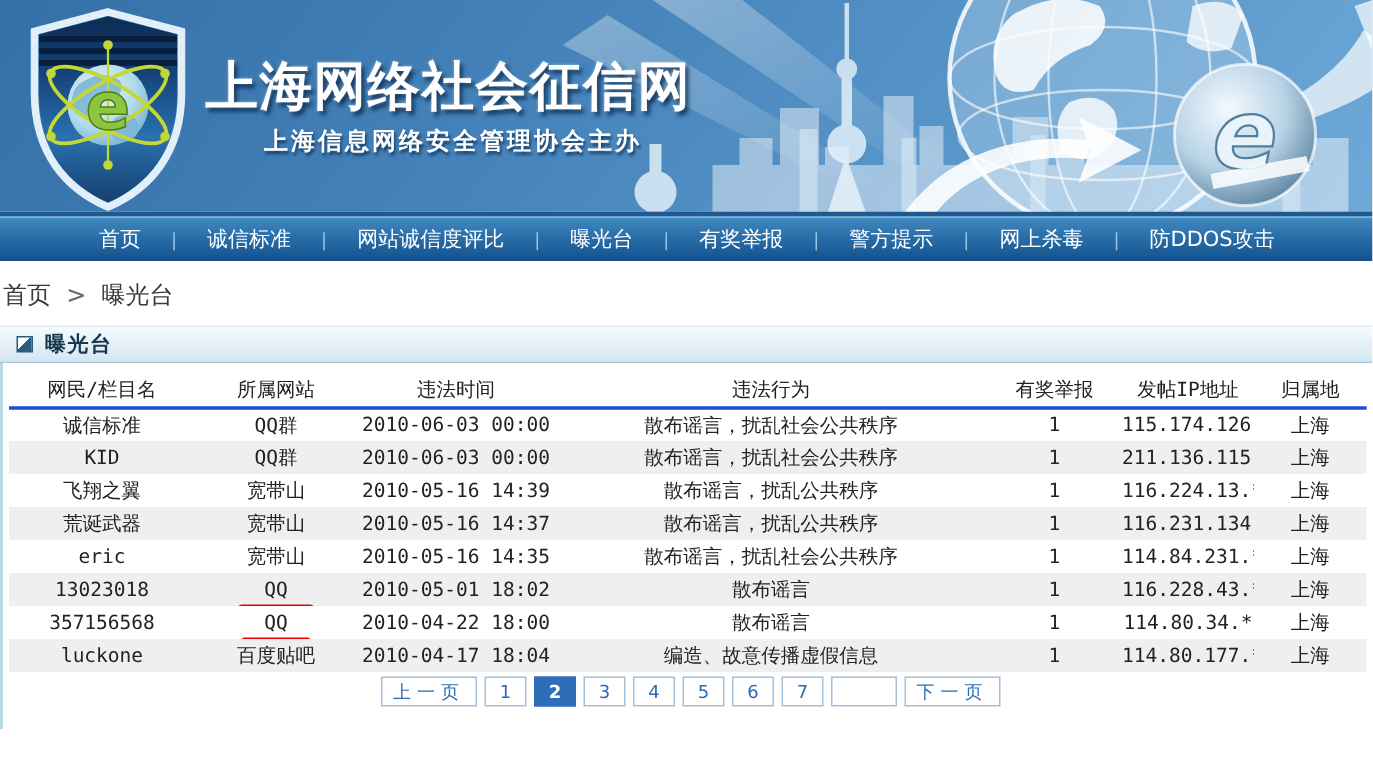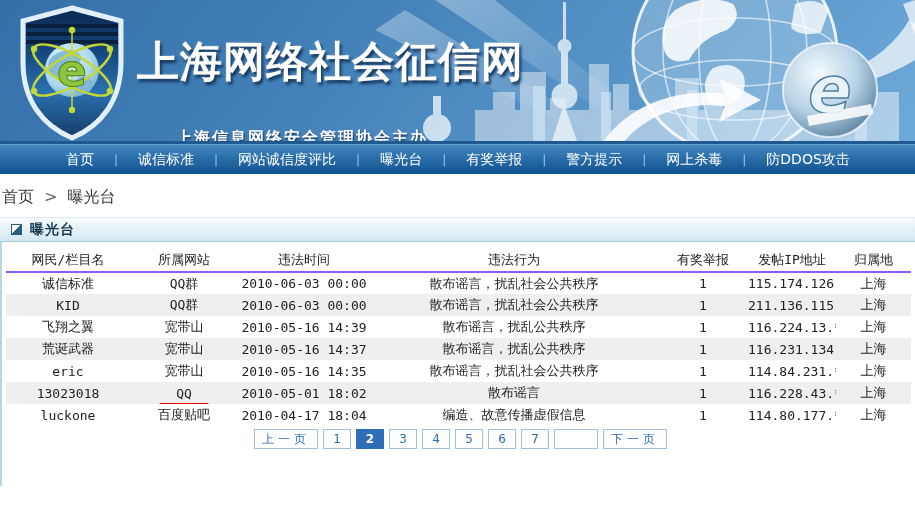--- a/index.html
+++ b/index.html
@@ -5,26 +5,26 @@
   * { margin:0; padding:0; box-sizing:border-box; }
   html,body { width:915px; height:509px; overflow:hidden; background:#fff;
               font-family:"DejaVu Sans", sans-serif; }
 
   
   .banner { position:relative; width:915px; height:144px; overflow:hidden;
             background:linear-gradient(128deg,#356fa8 0%, #4583ba 40%, #5c99cc 75%, #6ea9d8 100%);
             border-bottom:3px solid #20598f; }
   .banner-art { position:absolute; right:0; top:0; width:540px; height:144px; }
   .logo { position:absolute; left:16px; top:4px; width:112px; height:138px; }
-  .banner-title { position:absolute; left:137px; top:34px; font-size:42px; font-weight:bold;
+  .banner-title { position:absolute; left:137px; top:34px; font-size:35px; font-weight:bold;
                   color:#ffffff; letter-spacing:1px; white-space:nowrap;
                   text-shadow:2px 3px 3px rgba(9,41,77,.85), 0 0 2px rgba(255,255,255,.5); }
   .banner-subtitle { position:absolute; left:176px; top:84px; font-size:16px; font-weight:bold;
                      color:#ffffff; letter-spacing:2px; white-space:nowrap;
-                     text-shadow:1px 2px 2px rgba(9,41,77,.8);margin-top:44px; }
+                     text-shadow:1px 2px 2px rgba(9,41,77,.8); }
 
   
   .nav { width:915px; height:30px; display:flex; align-items:center; padding-left:66px;
          background:linear-gradient(180deg,#4289c0 0%, #2a6ea9 45%, #11528e 100%);
          border-top:1px solid #6aa2cd; }
   .nav-item { color:#ffffff; font-size:14px; white-space:nowrap; cursor:pointer; }
   .nav-sep { color:#9cc2e2; font-size:12px; margin:0 20px; }
 
   
   .breadcrumb { padding:13px 0 9px 2px; font-size:16px; color:#3a3a3a; }
@@ -37,21 +37,21 @@
                  border-top:1px solid #dcebf3; border-bottom:1px solid #a9c9db; }
   .section-icon { width:11px; height:11px; border:1px solid #2a5d7c; background:
                   linear-gradient(135deg,#ffffff 46%, #2a5d7c 46%); margin-right:8px; }
   .section-title { font-size:14px; font-weight:bold; color:#16394f; letter-spacing:1px; }
 
   
   .content { border-left:2px solid #b9d6e5; padding:6px 0 0 4px; min-height:244px; }
   table { width:905px; table-layout:fixed; border-collapse:collapse;
           font-family:"DejaVu Sans Mono","DejaVu Sans",sans-serif; }
   th { font-weight:normal; font-size:13px; color:#222; height:24px; text-align:center;
-       border-bottom:2px solid #8b5cf6; white-space:nowrap; }
+       border-bottom:2px solid #1d4ed8; white-space:nowrap; }
   td { font-size:13px; color:#222; height:22px; text-align:center; white-space:nowrap; overflow:hidden; }
   tbody tr:nth-child(even) { background:#efefef; }
 
   .usite { position:relative; display:inline-block;text-align:center; }
   .usite::after { content:""; position:absolute; left:50%; transform:translateX(-50%);
                   bottom:-6px; height:4px; width:0; background:#e80000; border-radius:2px; }
   .u77::after { width:77px; } .u57::after { width:57px; } .u68::after { width:68px; }
   .u50::after { width:50px; } .u46::after { width:46px; }
 
   
@@ -282,20 +282,29 @@
       <tr>
         <td>13023018</td>
         <td><span class="usite u50">QQ</span></td>
         <td>2010-05-01 18:02</td>
         <td>散布谣言</td>
         <td>1</td>
         <td>116.228.43.*</td>
         <td>上海</td>
       </tr>
       <tr>
+        <td>357156568</td>
+        <td><span class="usite u46">QQ</span></td>
+        <td>2010-04-22 18:00</td>
+        <td>散布谣言</td>
+        <td>1</td>
+        <td>114.80.34.*</td>
+        <td>上海</td>
+      </tr>
+      <tr>
         <td>luckone</td>
         <td><span class="plain">百度贴吧</span></td>
         <td>2010-04-17 18:04</td>
         <td>编造、故意传播虚假信息</td>
         <td>1</td>
         <td>114.80.177.*</td>
         <td>上海</td>
       </tr>
     </tbody>
   </table>

